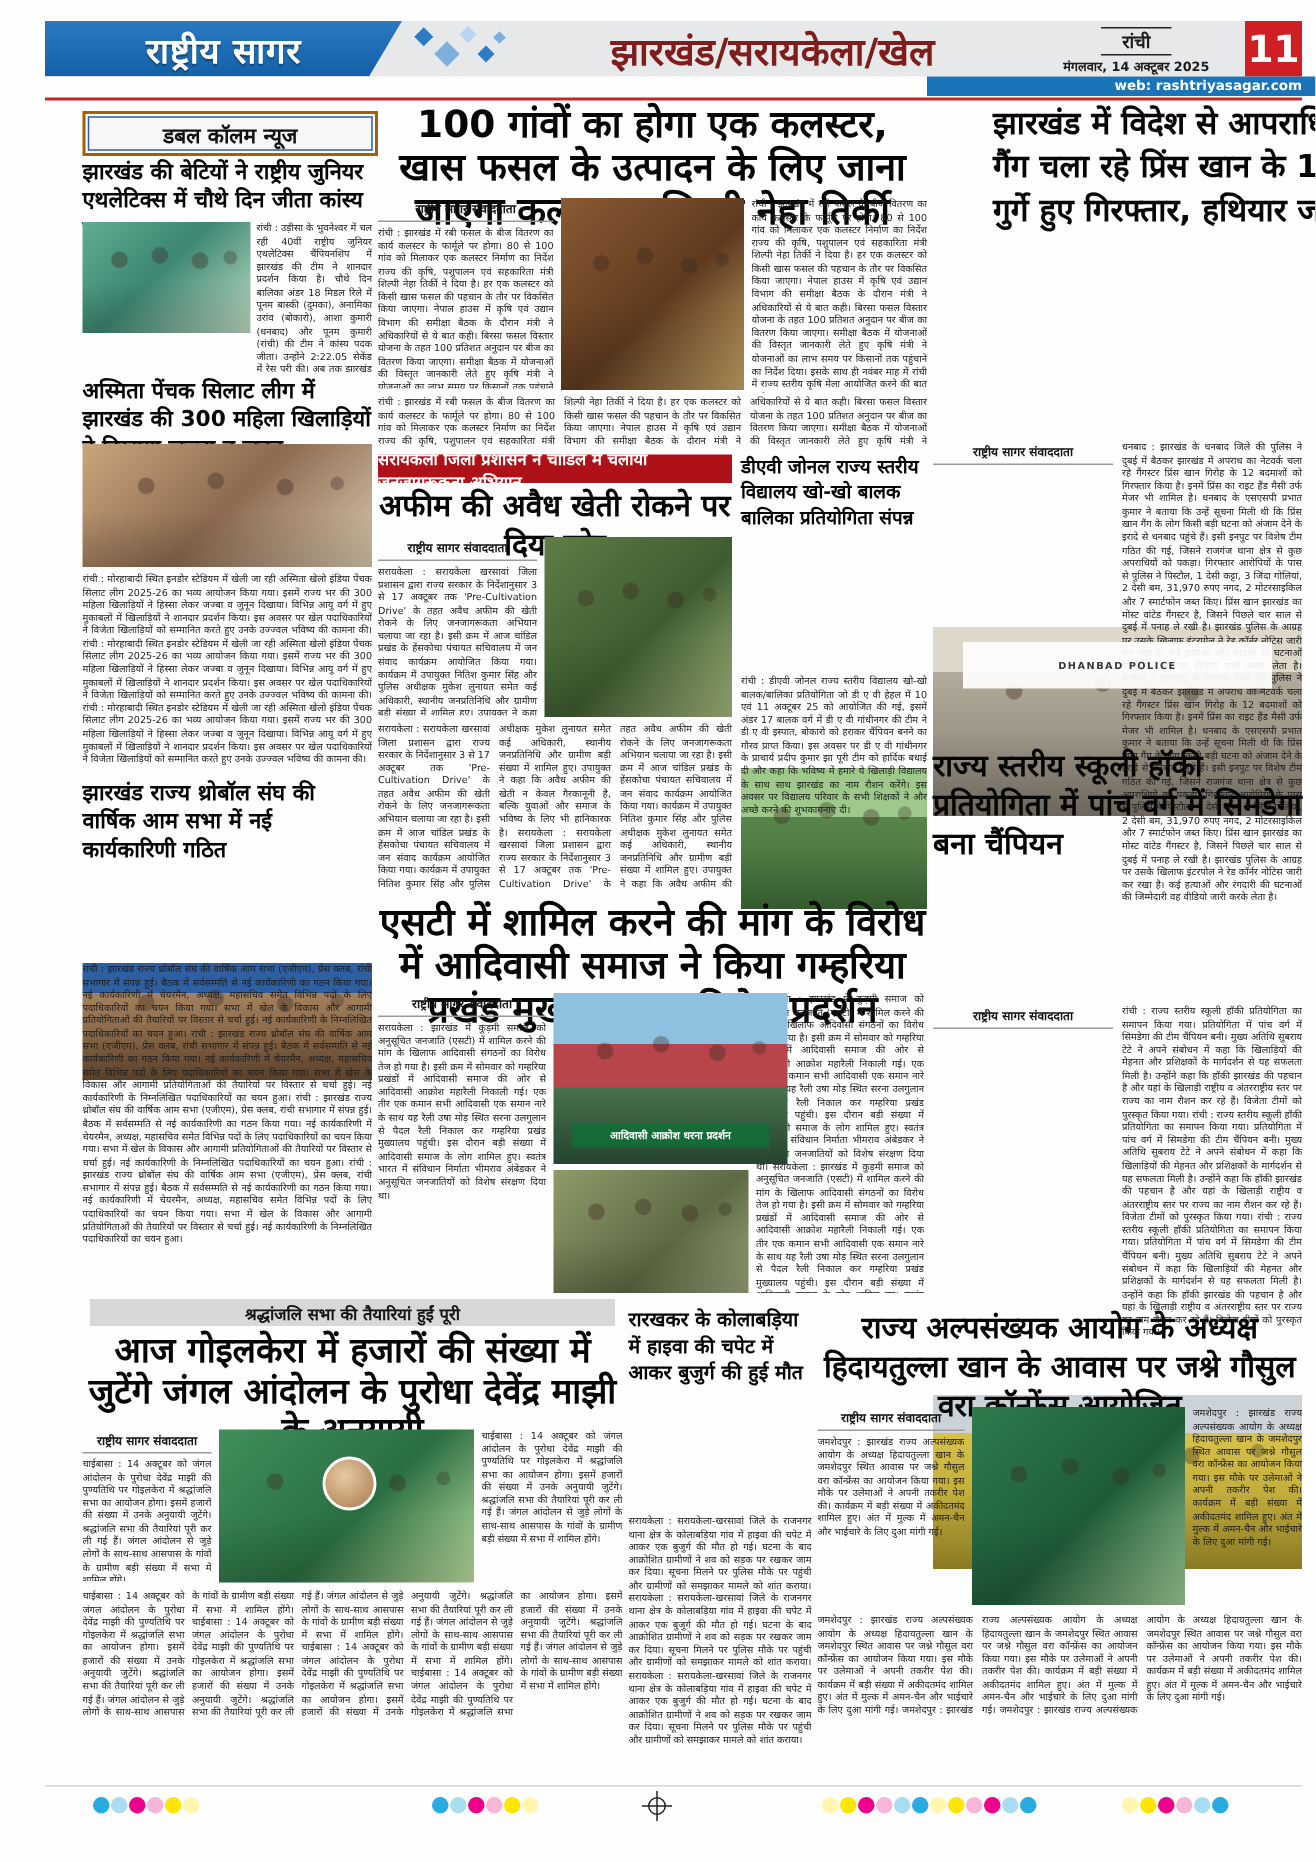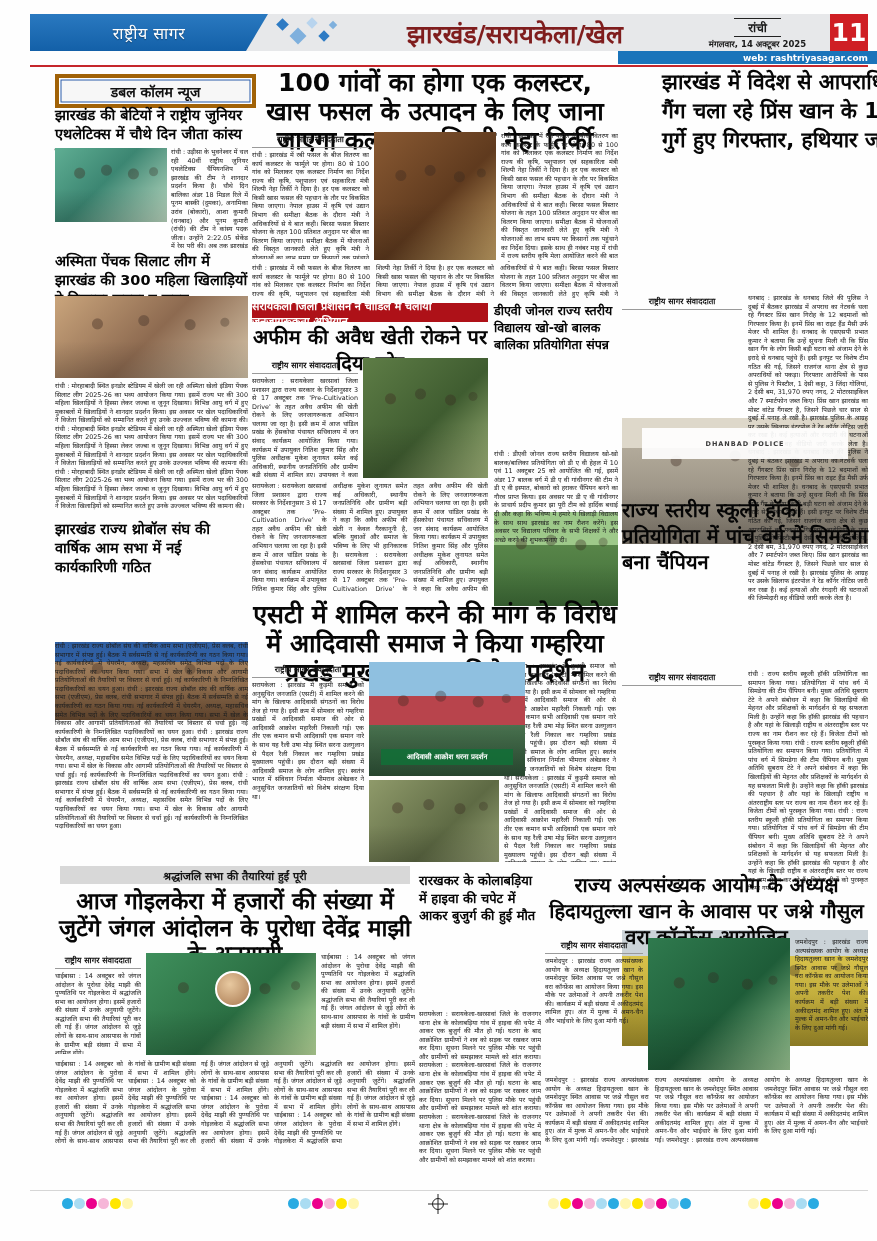--- a/index.html
+++ b/index.html
@@ -4,21 +4,21 @@
 <style>
   html,body{margin:0;padding:0;background:#ffffff;}
   #page{position:relative;width:877px;height:1241px;background:#fefefe;overflow:hidden;
         font-family:"DejaVu Sans",sans-serif;color:#1b1b1b;}
   .abs{position:absolute;}
 
   
   .band{background:#e7e8ea;}
   .plate{background:linear-gradient(180deg,#2a79c0,#1360a8);clip-path:polygon(0 0,100% 0,calc(100% - 22px) 100%,0 100%);
          display:flex;align-items:center;justify-content:center;}
-  .paper-name{color:#fff;font-size:16px;font-weight:400;letter-spacing:.5px;text-shadow:0 1px 1px rgba(0,0,0,.35);}
+  .paper-name{color:#fff;font-size:23px;font-weight:700;letter-spacing:.5px;text-shadow:0 1px 1px rgba(0,0,0,.35);}
   .section-title{font-size:25px;font-weight:800;color:#7f1d1d;display:flex;align-items:center;justify-content:center;}
   .dia{position:absolute;transform:rotate(45deg);}
   .edition-block{text-align:center;}
   .edition-name{font-size:12px;font-weight:800;border-top:1.5px solid #222;border-bottom:1.5px solid #222;display:inline-block;padding:0 14px;}
   .edition-date{font-size:8.5px;font-weight:700;margin-top:1px;}
   .pagenum{background:#cf1f24;color:#fff;font-size:25px;font-weight:800;display:flex;align-items:center;justify-content:center;}
   .webstrip{background:#1a74ba;color:#fff;font-size:9px;font-weight:700;display:flex;align-items:center;justify-content:flex-end;padding-right:10px;}
   .red-rule{background:#c5262b;}
 
   
@@ -28,21 +28,21 @@
   .h-sm{font-size:14.5px;line-height:1.3;font-weight:800;color:#060606;}
   .h-xs{font-size:12.5px;line-height:1.35;font-weight:800;color:#060606;}
   .byline{font-size:8px;font-weight:800;text-align:center;color:#141414;border-bottom:1px solid #9a9a9a;padding:1px 0 3px;margin-bottom:3px;}
   .bodytxt{font-size:6.4px;line-height:1.34;text-align:justify;color:#202020;overflow:hidden;height:100%;}
   .cols-2{column-count:2;column-gap:6px;}
   .cols-3{column-count:3;column-gap:6px;}
   .cols-5{column-count:5;column-gap:5px;}
   .row{display:flex;gap:5px;}
   .kicker-red{background:#ae1118;color:#fff;font-weight:700;font-size:11px;display:flex;align-items:center;justify-content:center;}
   .kicker-grey{background:#d8d8d8;color:#141414;font-weight:800;font-size:11px;display:flex;align-items:center;justify-content:center;}
-  .boxtitle{border:4px solid #a16207;box-shadow:inset 0 0 0 1.5px #fff,inset 0 0 0 2.5px #2a5caa;
+  .boxtitle{border:2px solid #a16207;box-shadow:inset 0 0 0 1.5px #fff,inset 0 0 0 2.5px #2a5caa;
             display:flex;align-items:center;justify-content:center;font-size:14px;font-weight:800;color:#111;background:#f7f7f7;}
 
   
   .photo{position:relative;overflow:hidden;flex:none;}
   .photo::after{content:"";position:absolute;inset:0;background:
      radial-gradient(circle at 22% 34%, rgba(60,40,30,.38) 0 5px, transparent 6px),
      radial-gradient(circle at 46% 30%, rgba(50,35,30,.34) 0 5px, transparent 6px),
      radial-gradient(circle at 70% 35%, rgba(55,40,30,.36) 0 5px, transparent 6px),
      radial-gradient(circle at 88% 32%, rgba(50,38,28,.3) 0 4px, transparent 5px),
      linear-gradient(180deg, transparent 55%, rgba(0,0,0,.18) 100%);}

